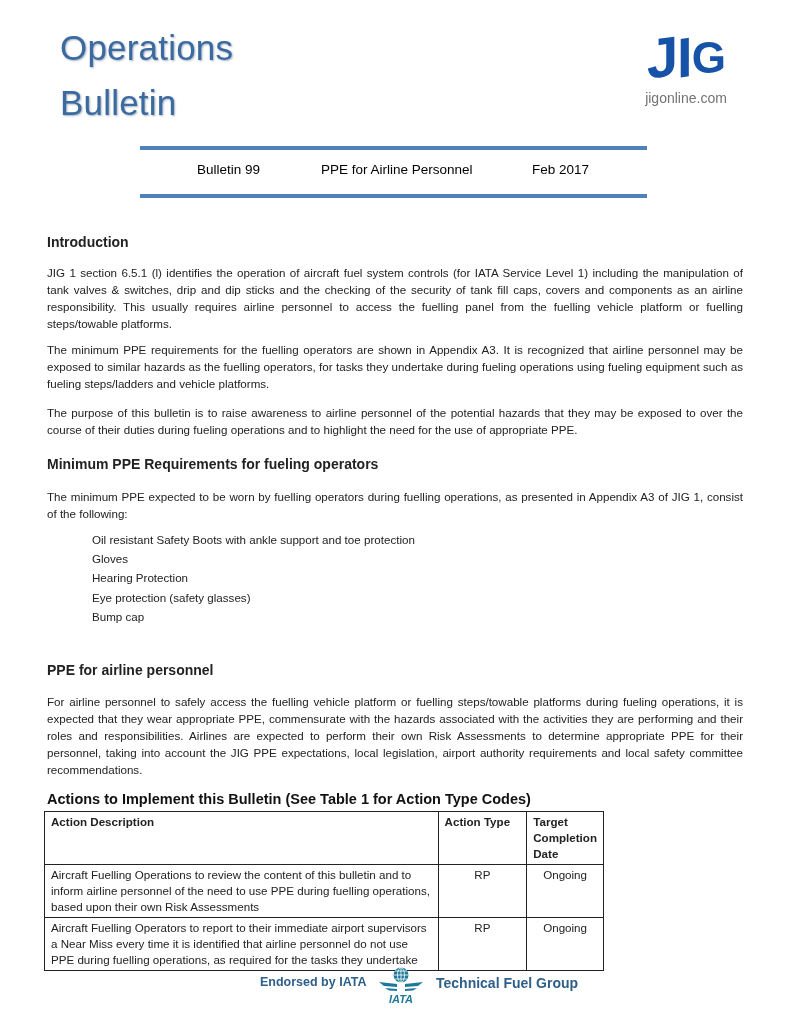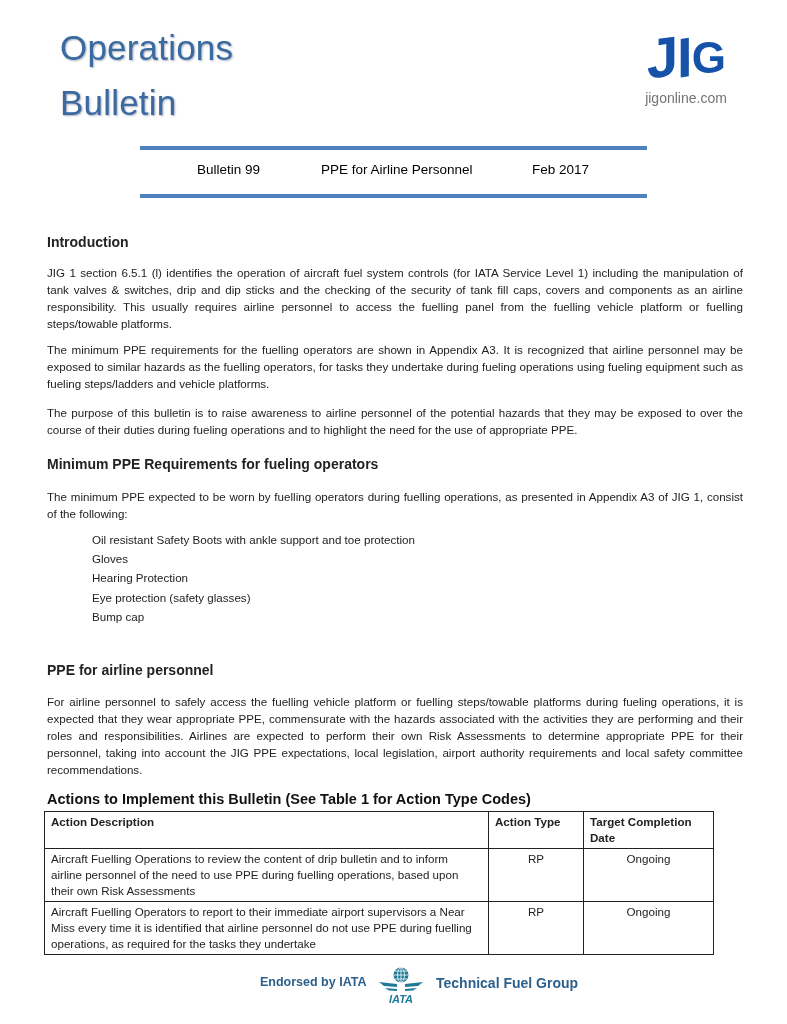--- a/index.html
+++ b/index.html
@@ -23,21 +23,21 @@
   .band-top { top: 146px; }
   .band-bottom { top: 194px; }
   .band-text { top: 162px; font-size: 13.5px; color: #000000; }
 
   .h2 { left: 47px; font-size: 14px; font-weight: bold; color: #222; }
   .p { left: 47px; width: 696px; font-size: 11.6px; line-height: 17px; text-align: justify; color: #222; }
 
   .list { left: 92px; top: 530px; font-size: 11.6px; line-height: 19.2px; color: #222; }
 
   .actions-title { left: 47px; top: 791px; font-size: 14.5px; font-weight: bold; color: #111; }
-  table.actions { position: absolute; left: 44px; top: 811px; width: 670px; border-collapse: collapse;
+  table.actions { position: absolute; left: 44px; top: 811px; width: 560px; border-collapse: collapse;
                   font-size: 11.6px; color: #222; }
   table.actions th, table.actions td { border: 1px solid #222; padding: 2px 6px; vertical-align: top; line-height: 16px; }
   table.actions th { font-weight: bold; text-align: left; height: 18px; }
   table.actions td.c { text-align: center; }
   table.actions .col1 { width: 431px; }
   table.actions .col2 { width: 82px; }
 
   .footer-left { left: 260px; top: 975px; font-size: 12.5px; font-weight: bold; color: #2c5f8a; }
   .footer-right { left: 436px; top: 975px; font-size: 14px; font-weight: bold; color: #2c5f8a; }
   .iata-logo { left: 376px; top: 965px; width: 50px; height: 40px; }
@@ -81,21 +81,21 @@
 <table class="actions">
   <thead>
     <tr>
       <th class="col1">Action Description</th>
       <th class="col2">Action Type</th>
       <th>Target Completion Date</th>
     </tr>
   </thead>
   <tbody>
     <tr>
-      <td>Aircraft Fuelling Operations to review the content of drip bulletin and to inform airline personnel of the need to use PPE during fuelling operations, based upon their own Risk Assessments</td>
+      <td>Aircraft Fuelling Operations to review the content of this bulletin and to inform airline personnel of the need to use PPE during fuelling operations, based upon their own Risk Assessments</td>
       <td class="c">RP</td>
       <td class="c">Ongoing</td>
     </tr>
     <tr>
       <td>Aircraft Fuelling Operators to report to their immediate airport supervisors a Near Miss every time it is identified that airline personnel do not use PPE during fuelling operations, as required for the tasks they undertake</td>
       <td class="c">RP</td>
       <td class="c">Ongoing</td>
     </tr>
   </tbody>
 </table>

